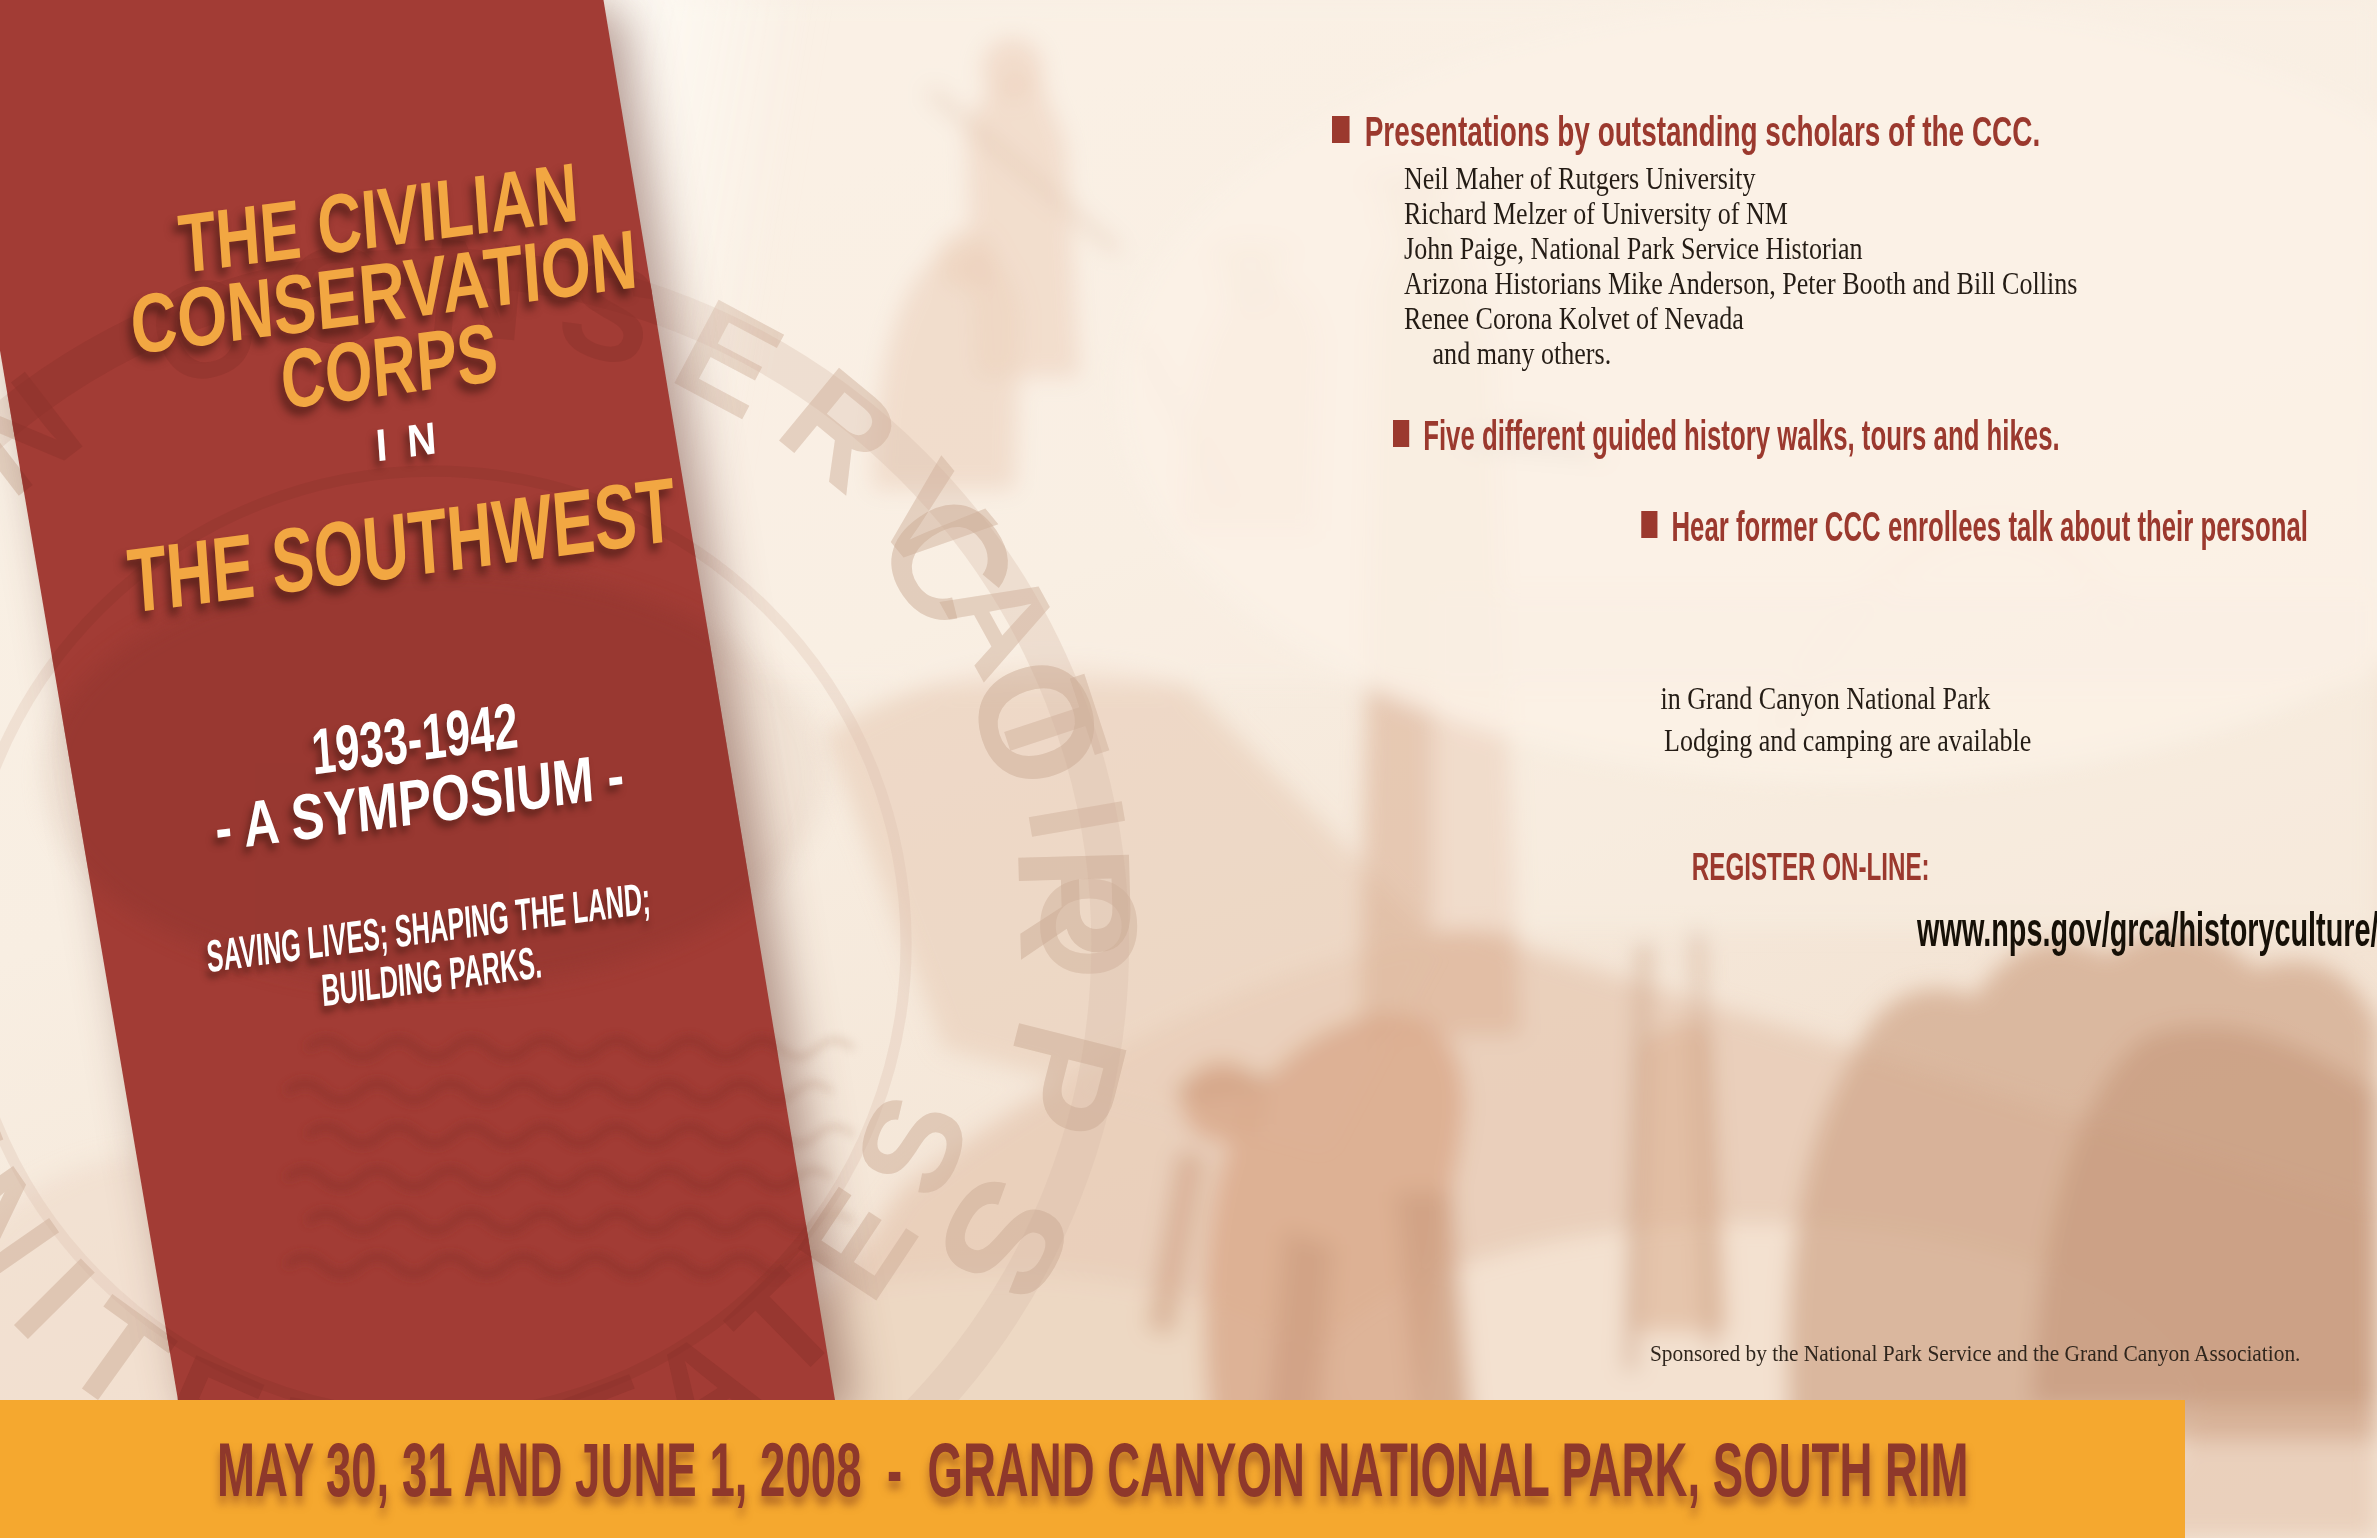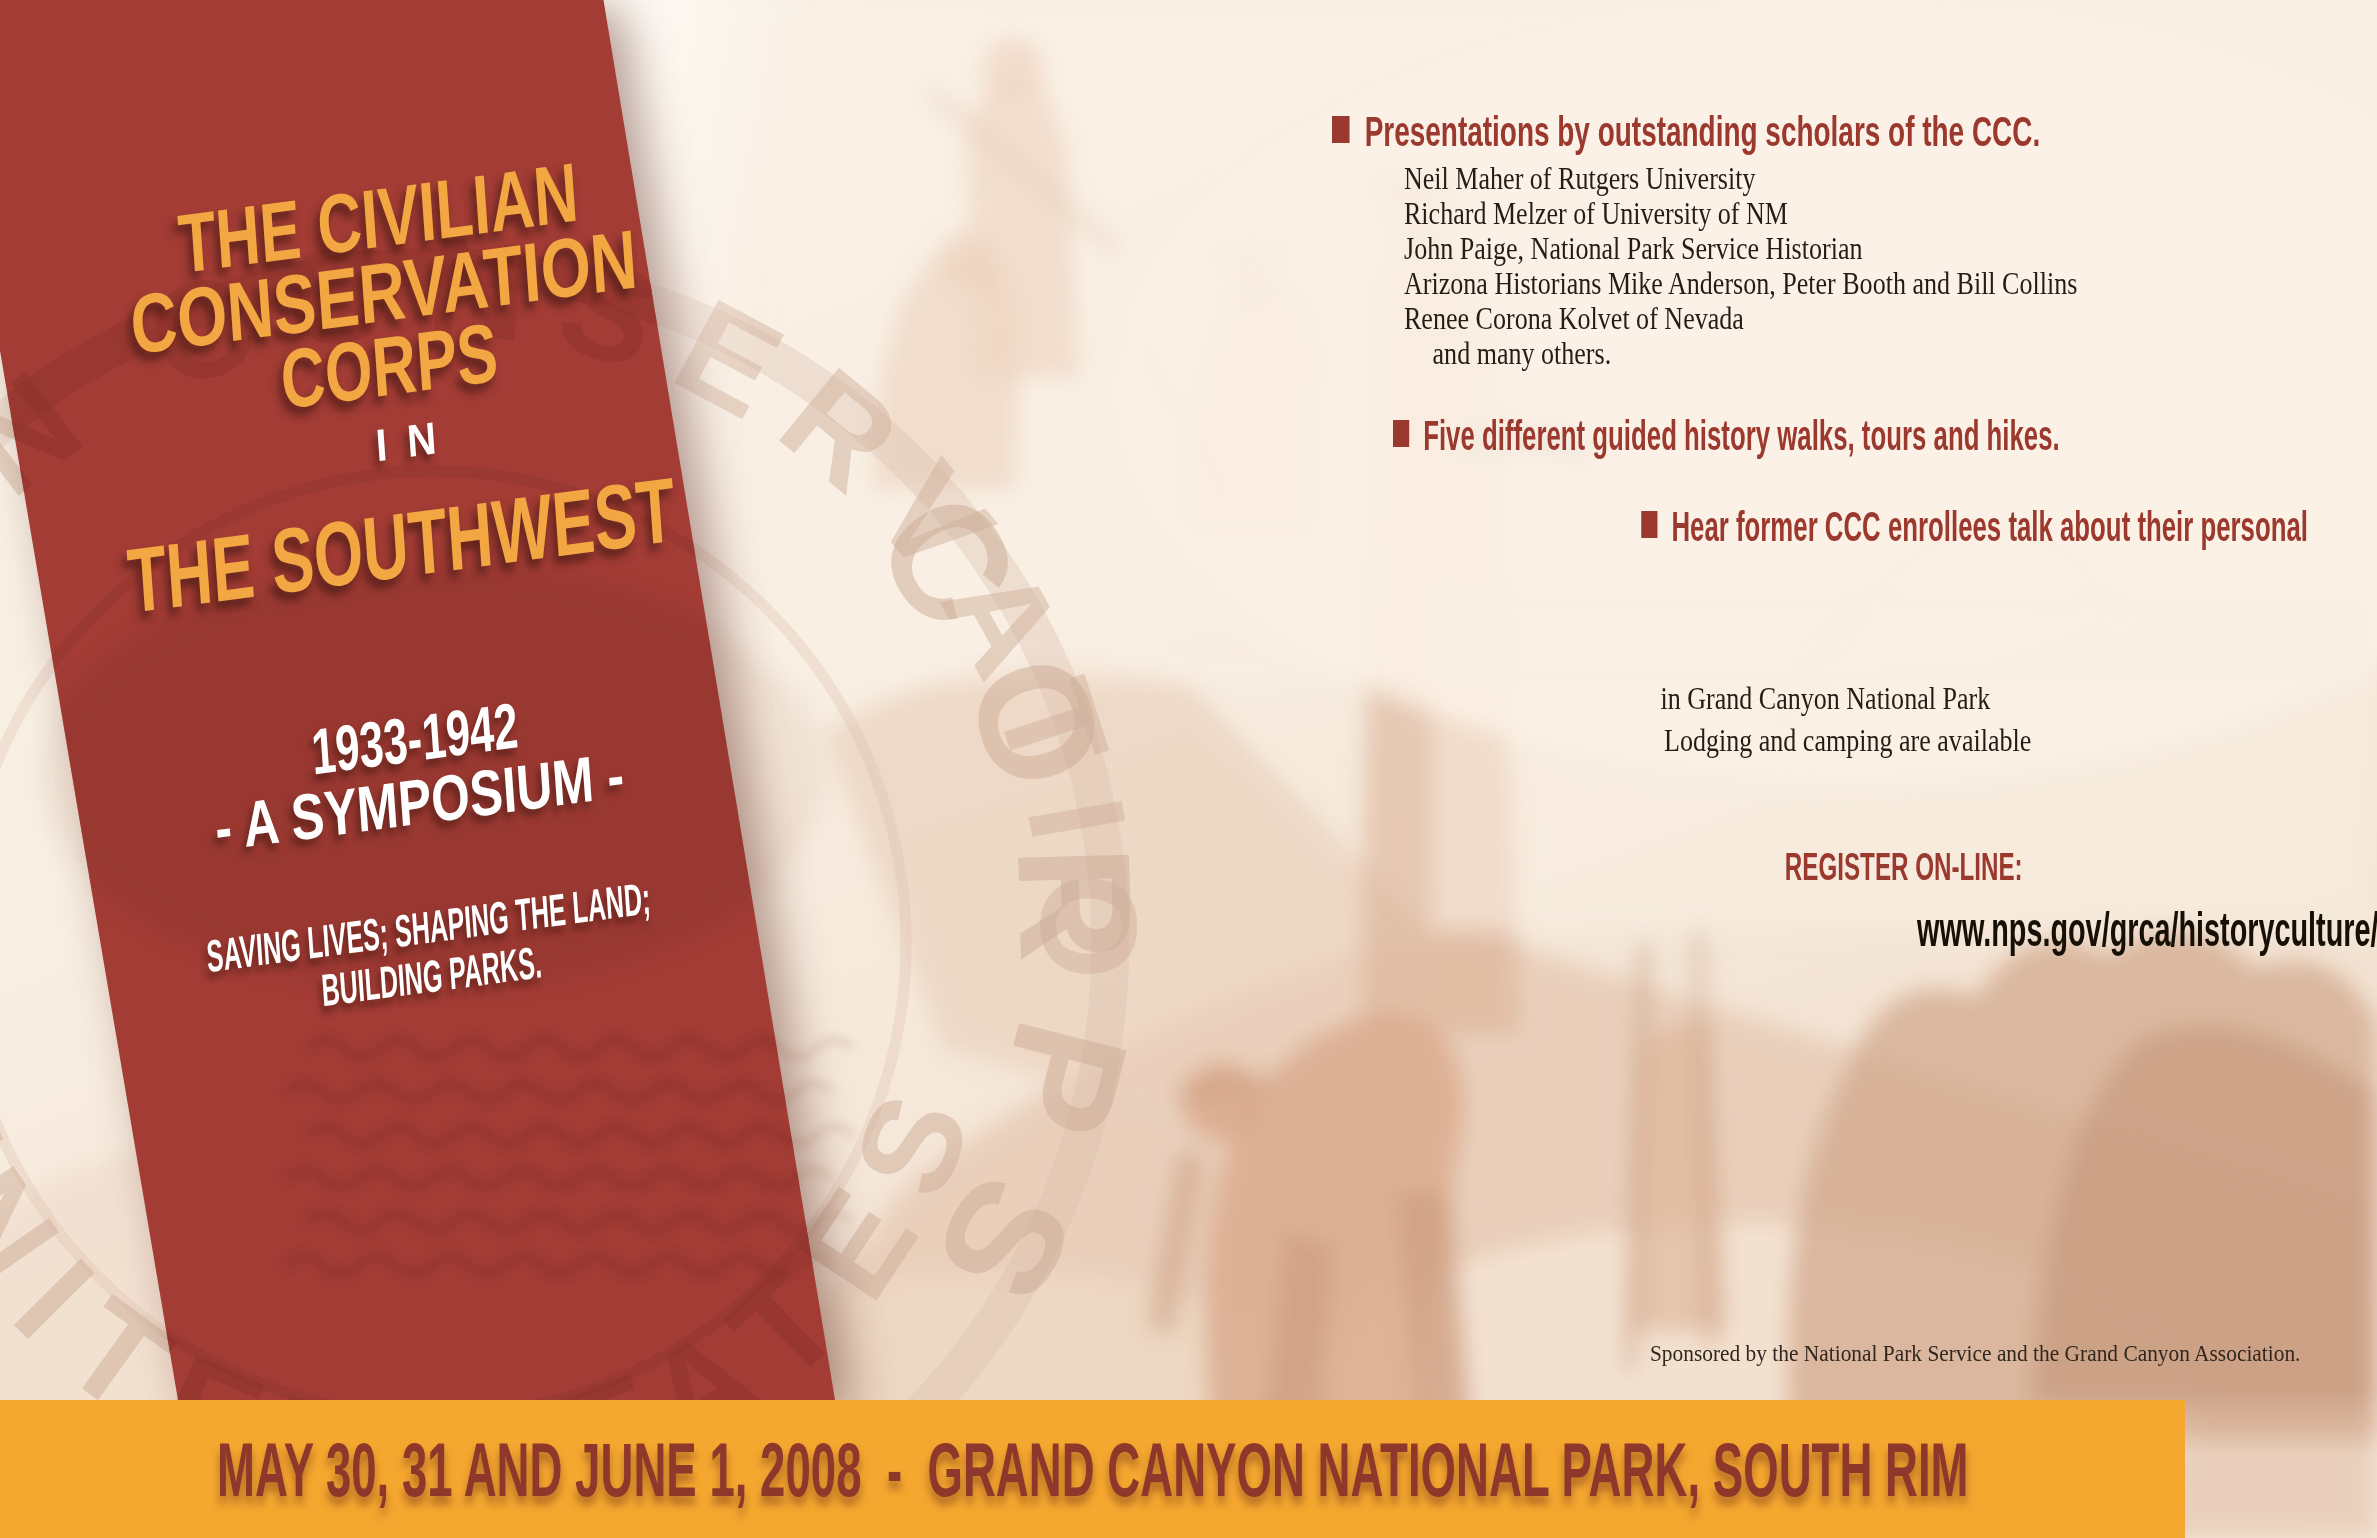--- a/index.html
+++ b/index.html
@@ -222,21 +222,21 @@
 
   <div class="blk centerblock" style="left:1419px; top:505px; width:797px;">
     <div style="line-height:47px;"><span class="hd" style="transform:scaleX(0.60); transform-origin:center center;"><span class="sq"></span><span>Hear former CCC enrollees talk about their personal</span></span></div>
   </div>
 
   <div class="blk centerblock" style="left:1629px; top:681px; width:580px;">
     <div style="line-height:35px;"><span class="serifline centered">in Grand Canyon National Park</span></div>
     <div style="line-height:35px;"><span class="serifline centered">Lodging and camping are available</span></div>
   </div>
 
-  <div class="blk centerblock" style="left:1712px; top:847px; width:406px;">
+  <div class="blk centerblock" style="left:1619px; top:847px; width:406px;">
     <span class="hd" style="font-size:39px; transform:scaleX(0.62); transform-origin:center center;">REGISTER ON-LINE:</span>
   </div>
   <div class="blk centerblock" style="left:1727px; top:902px; width:615px;">
     <span class="url">www.nps.gov/grca/historyculture/ccc.htm</span>
   </div>
 
   <div class="sponsor">Sponsored by the National Park Service and the Grand Canyon Association.</div>
 
   <footer class="bottom-bar">
     <span class="cond">MAY 30, 31 AND JUNE 1, 2008  -  GRAND CANYON NATIONAL PARK, SOUTH RIM</span>

